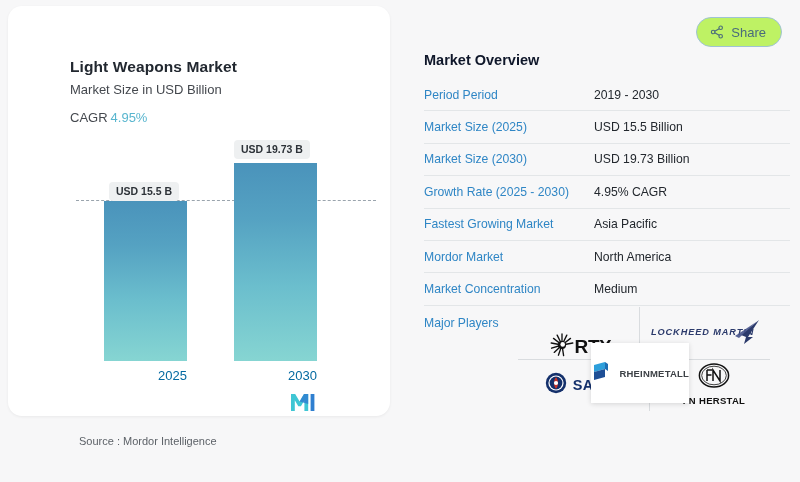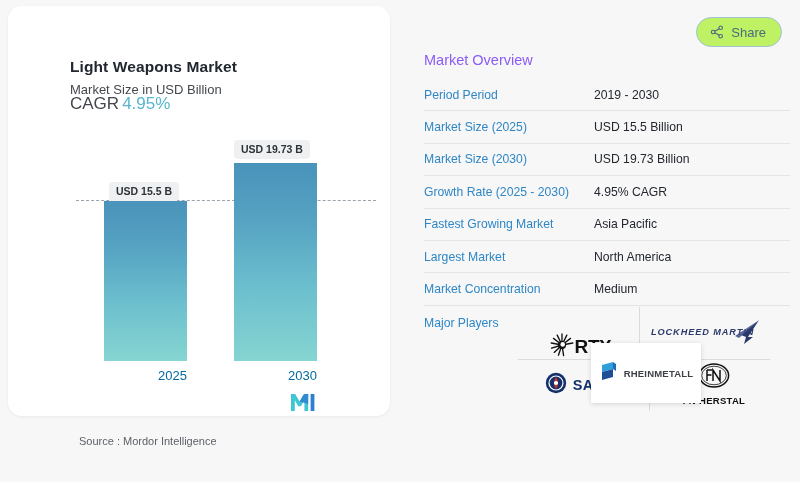--- a/index.html
+++ b/index.html
@@ -22,22 +22,22 @@
   .chart-title {
     position: absolute; left: 62px; top: 52px;
     font-size: 15.5px; font-weight: bold; color: #222830;
     letter-spacing: .1px;
   }
   .chart-sub {
     position: absolute; left: 62px; top: 76px;
     font-size: 13px; color: #44484e;
   }
   .chart-cagr {
-    position: absolute; left: 62px; top: 88px;
-    font-size: 17px; color: #44484e;
+    position: absolute; left: 62px; top: 104px;
+    font-size: 13px; color: #44484e;
   }
   .chart-cagr .val { color: #59b6cf; margin-left: 3px; }
 
   .plot { position: absolute; left: 0; top: 0; width: 382px; height: 410px; }
 
   .bar {
     position: absolute;
     background: linear-gradient(180deg, #4a93bb 0%, #55a2c2 28%, #6bbecd 62%, #86d5d2 100%);
   }
   .bar-2025 { left: 96px; top: 195px; width: 83px; height: 160px; }
@@ -79,21 +79,21 @@
     display: flex; align-items: center; gap: 7px;
     height: 30px; padding: 0 15px 0 13px;
     border: 1px solid #9fc3d4; border-radius: 16px;
     background: #bef264; cursor: pointer;
     font-size: 13px; color: #4a6b7c;
   }
   .share-btn svg { display: block; }
 
   .overview-title {
     position: absolute; left: 424px; top: 52px;
-    font-size: 14.5px; font-weight: normal; color: #8b5cf6;
+    font-size: 14.5px; font-weight: bold; color: #0f172a;
   }
 
   .table { position: absolute; left: 424px; top: 79px; width: 366px; }
   .trow {
     display: flex; align-items: center;
     height: 32.4px;
     border-bottom: 1px solid #e3e6e8;
   }
   .trow.last { border-bottom: 1px solid #e3e6e8; }
   .tlabel {
@@ -120,24 +120,24 @@
   .logo-cell {
     position: absolute; display: flex; align-items: center; justify-content: center;
   }
   .cell-rtx { left: 6px; top: 16px; width: 112px; height: 48px; }
   .cell-lm { left: 126px; top: 2px; width: 122px; height: 48px; }
   .cell-saab { left: 0px; top: 54px; width: 124px; height: 48px; }
   .cell-fn { left: 140px; top: 50px; width: 112px; height: 54px; }
 
   .rheinmetall-card {
     position: absolute; left: 73px; top: 36px;
-    width: 110px; height: 60px;
+    width: 98px; height: 60px;
     background: #ffffff;
     box-shadow: 0 1px 5px rgba(0,0,0,0.14);
-    display: flex; align-items: center; justify-content: center; gap: 5px;
+    display: flex; align-items: center; justify-content: space-between; gap: 5px;
   }
   .rm-text { font-size: 9.5px; font-weight: bold; color: #3d4146; letter-spacing: .2px; }
 
   .rtx-text { font-size: 19px; font-weight: bold; color: #111; letter-spacing: -.4px; }
   .saab-text { font-size: 14.5px; font-weight: bold; color: #14306b; letter-spacing: .4px; }
   .fn-text { font-size: 9.5px; font-weight: bold; color: #111; letter-spacing: .3px; margin-top: 3px; }
   .fn-wrap { display: flex; flex-direction: column; align-items: center; }
 
   .disclaimer {
     position: absolute; left: 413px; top: 443px;
@@ -211,21 +211,21 @@
     </div>
     <div class="trow">
       <div class="tlabel">Growth Rate (2025 - 2030)</div>
       <div class="tvalue">4.95% CAGR</div>
     </div>
     <div class="trow">
       <div class="tlabel">Fastest Growing Market</div>
       <div class="tvalue">Asia Pacific</div>
     </div>
     <div class="trow">
-      <div class="tlabel">Largest Market</div>
+      <div class="tlabel">Mordor Market</div>
       <div class="tvalue">North America</div>
     </div>
     <div class="trow last">
       <div class="tlabel">Market Concentration</div>
       <div class="tvalue">Medium</div>
     </div>
     <div class="players-row">
       <div class="tlabel">Major Players</div>
     </div>
   </div>

